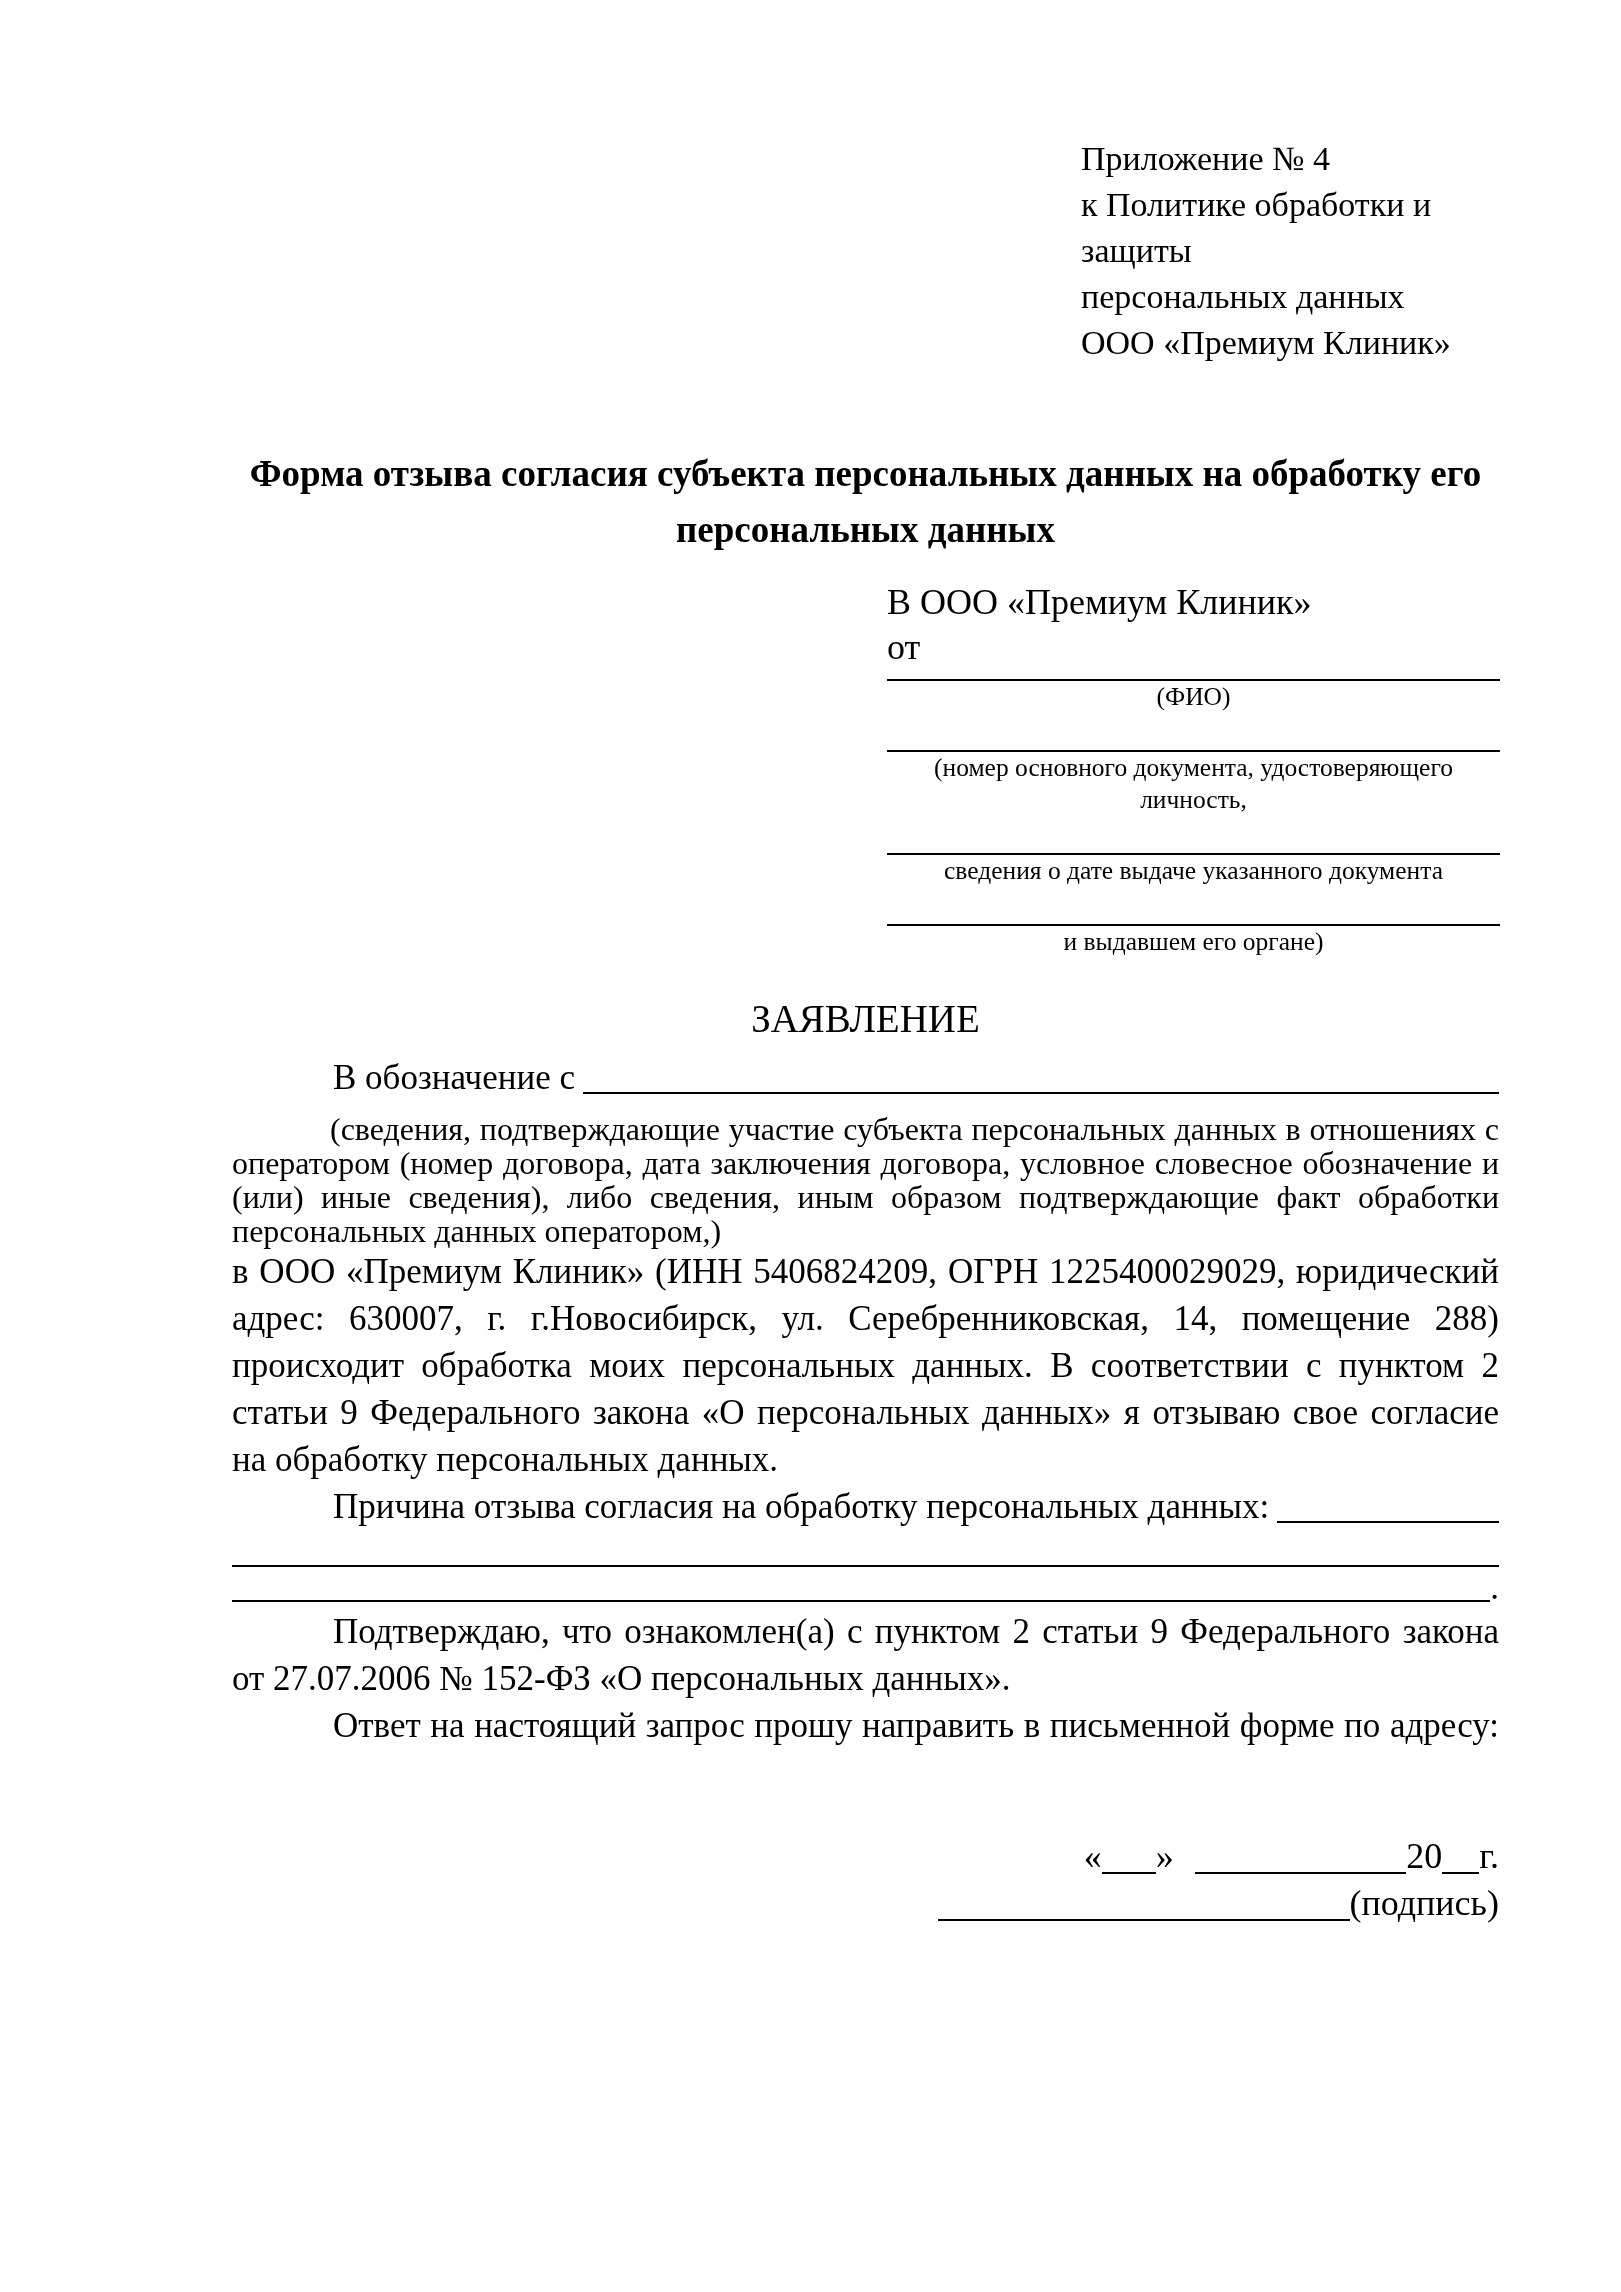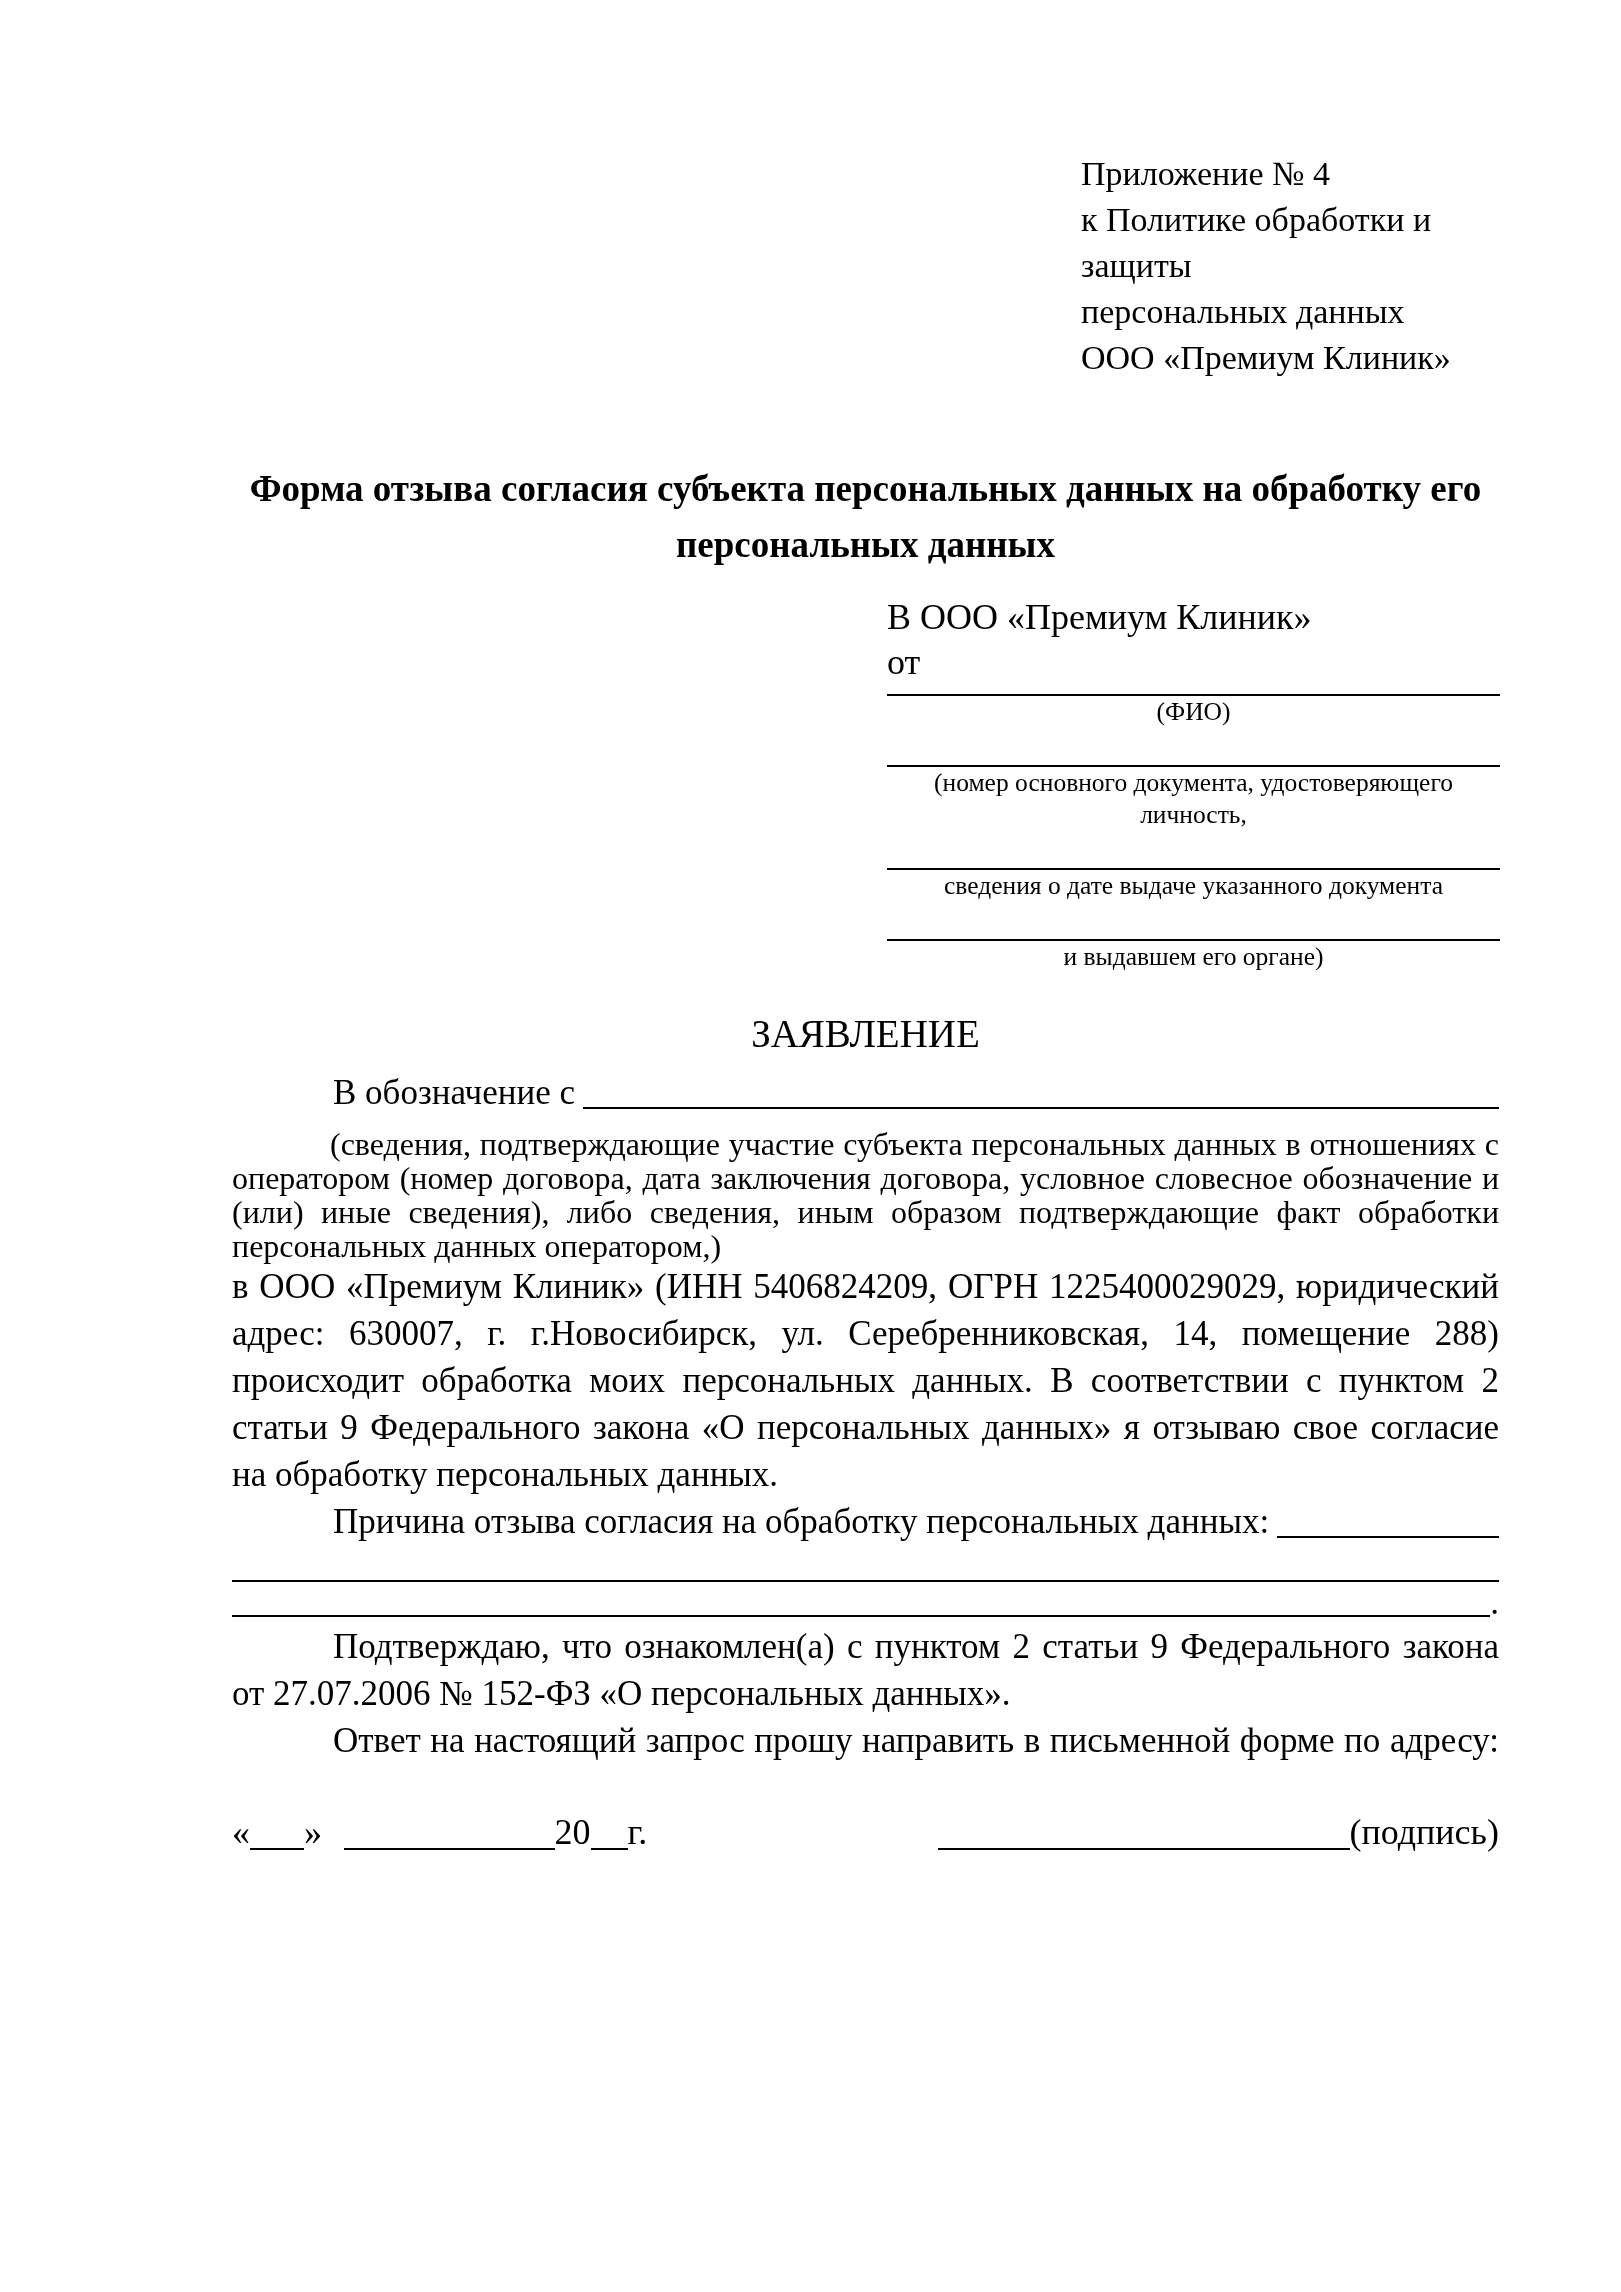--- a/index.html
+++ b/index.html
@@ -9,21 +9,21 @@
     width: 1621px;
     height: 2293px;
     background: #ffffff;
     color: #000000;
     font-family: "Liberation Serif", "DejaVu Serif", serif;
     overflow: hidden;
   }
   .content {
     position: absolute;
     left: 232px;
-    top: 16px;
+    top: 1px;
     width: 1267px; 
   }
 
   
   .appendix {
     margin-top: 135px;
     margin-left: 849px;
     font-size: 34px;
     line-height: 46px;
     text-align: left;
@@ -107,26 +107,27 @@
   .frow.period-row { line-height: 41px; }
   .frow.period-row .ful { margin-left: 0; }
 
   .force-justify {
     text-align: justify;
     text-align-last: justify;
   }
 
   
   .bottom-row {
-    margin-top: 45px;
+    margin-top: 84px;
     display: flex;
-    justify-content: space-between;
+    justify-content: flex-start;
     align-items: flex-end;
     font-size: 36px;
     line-height: 47px;
+    flex-direction: column;
   }
   .bul {
     display: inline-block;
     border-bottom: 2.9px solid #000;
     height: 7.8px;
     margin-bottom: -5.9px;
   }
   .w55  { width: 54px; }
   .w215 { width: 211px; }
   .w38  { width: 37px; }

